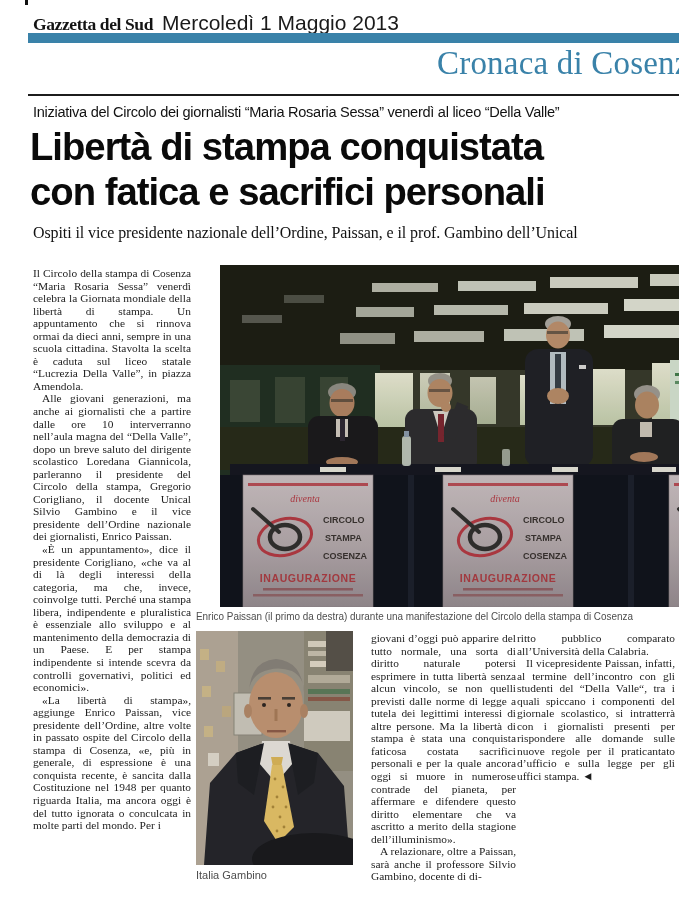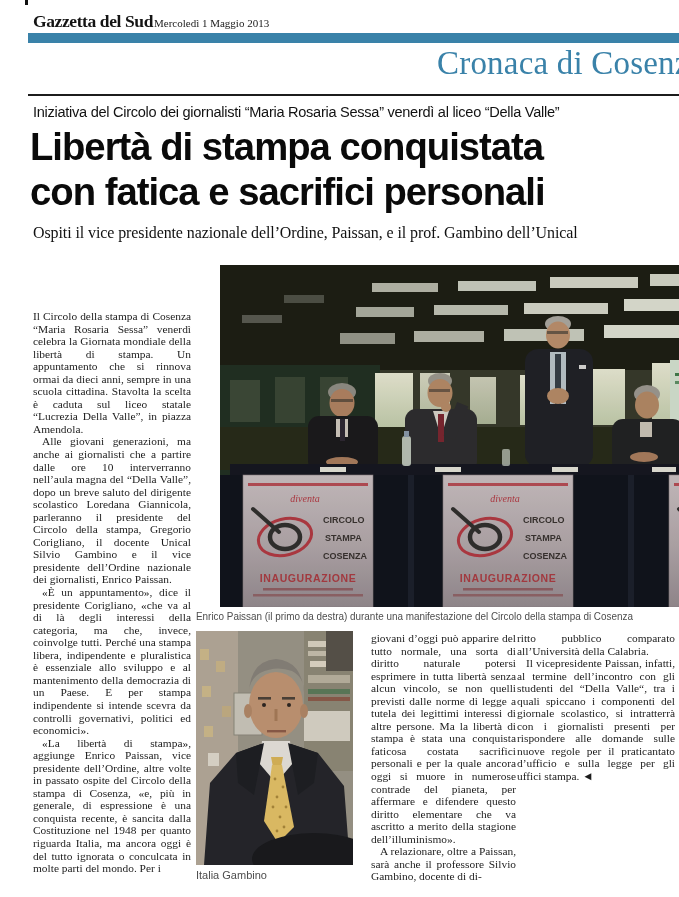--- a/index.html
+++ b/index.html
@@ -11,40 +11,40 @@
     overflow:hidden;
     font-family:"Liberation Serif",serif;
     color:#1b1b1b;
   }
   .abs{position:absolute;}
 
   
   #corner-tick{left:25px;top:0;width:3px;height:5px;background:#111;}
 
   
-  #masthead-row{left:33px;top:11px;display:flex;align-items:baseline;gap:1px;white-space:nowrap;}
+  #masthead-row{left:33px;top:11px;display:flex;align-items:baseline;gap:9px;white-space:nowrap;}
   #masthead{font-family:"Liberation Serif",serif;font-weight:bold;font-size:17.5px;letter-spacing:-0.4px;color:#141414;}
-  #edition-date{font-family:Liberation Serif, serif;font-size:11px;color:#1a1a1a;}
+  #edition-date{font-family:Liberation Sans, sans-serif;font-size:21px;color:#1a1a1a;}
 
   #section-bar{left:28px;top:33px;width:651px;height:10px;background:#3a82a9;}
   #section-title{left:437px;top:45px;font-family:"Liberation Serif",serif;font-size:33px;color:#3a82a9;white-space:nowrap;letter-spacing:0.2px;}
   #header-rule{left:28px;top:94px;width:651px;height:1.5px;background:#1c1c1c;}
 
   #kicker{left:33px;top:103px;font-family:"Liberation Sans",sans-serif;font-size:15.5px;color:#121212;
     white-space:nowrap;letter-spacing:-0.3px;transform:scaleX(0.94);transform-origin:left top;}
   #headline{left:30px;top:124px;width:660px;font-family:"Liberation Sans",sans-serif;font-weight:bold;
     font-size:39px;line-height:45px;letter-spacing:-1px;color:#0a0a0a;transform:scaleX(0.98);transform-origin:left top;}
   #subhead{left:33px;top:223px;font-family:"Liberation Serif",serif;font-size:17px;color:#111;
     white-space:nowrap;letter-spacing:-0.1px;transform:scaleX(0.94);transform-origin:left top;}
 
   
   .bodycol{font-size:11.4px;line-height:12.55px;text-align:justify;color:#1c1c1c;}
   .bodycol p{margin:0;font-family:"Liberation Serif","DejaVu Sans",serif;}
   .bodycol p + p{text-indent:9px;}
-  #col1{left:33px;top:267px;width:158px;margin-top:43px;}
+  #col1{left:33px;top:267px;width:158px;}
   #col2{left:356px;top:632px;width:145px;margin-left:15px;}
   #col3{left:517px;top:632px;width:158px;}
 
   
   #main-photo{left:196px;top:265px;width:483px;height:342px;padding-left:24px;}
   #main-caption{left:196px;top:610px;width:490px;font-family:"Liberation Sans",sans-serif;font-size:11px;
     color:#4d4d4d;white-space:nowrap;transform:scaleX(0.9);transform-origin:left top;}
   #portrait-photo{left:196px;top:631px;width:157px;height:234px;}
   #portrait-caption{left:196px;top:869px;font-family:"Liberation Sans",sans-serif;font-size:11px;color:#4d4d4d;}
 

